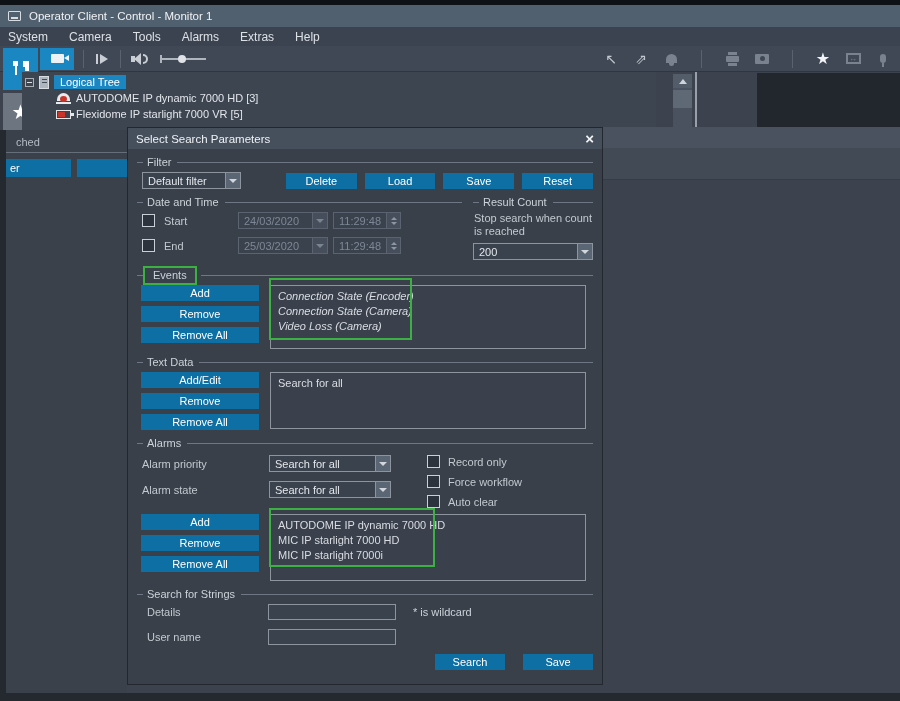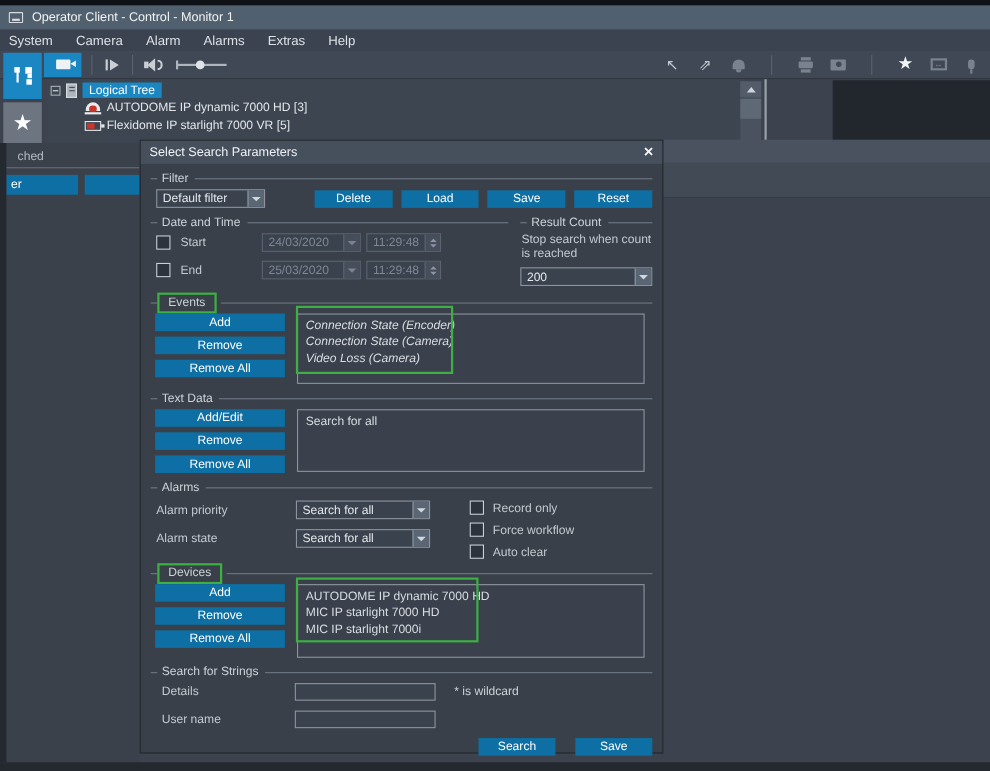--- a/index.html
+++ b/index.html
@@ -58,21 +58,21 @@
   .tab-star{top:93px;height:37px;background:#6d7581;color:#fff;font-size:20px;}
   .treeglyph{position:relative;width:16px;height:16px;}
   .treeglyph i{position:absolute;background:#fff;width:5px;height:5px;}
   .treeglyph .n1{left:0;top:0;}
   .treeglyph .n2{right:0;top:0;width:6px;height:6px;}
   .treeglyph .n3{right:0;top:6px;width:4px;height:4px;}
   .treeglyph .n4{right:0;bottom:0;width:5px;height:5px;}
   .treeglyph:after{content:"";position:absolute;left:2px;top:4px;width:2px;height:10px;background:#fff;}
 
   
-  .tree-panel{position:absolute;left:43px;top:72px;width:634px;height:58px;background:#3d4550;
+  .tree-panel{position:absolute;left:22px;top:72px;width:634px;height:58px;background:#3d4550;
     font-size:11px;color:#e2e6ea;padding-top:2px;text-align:right;}
   .tree-row{height:16px;display:flex;align-items:center;gap:5px;}
   .expander{width:9px;height:9px;border:1px solid #a9b0b8;background:#3d4550;position:relative;margin-left:3px;}
   .expander:after{content:"";position:absolute;left:1px;top:3px;width:5px;height:1px;background:#dfe3e8;}
   .server-ico{width:10px;height:13px;border:1px solid #d7dce1;background:#aeb5bd;position:relative;}
   .server-ico:after{content:"";position:absolute;left:1.5px;top:2px;width:5px;height:1.5px;background:#434b56;box-shadow:0 3px 0 #434b56;}
   .tree-root-label{background:#1a87c2;color:#fff;padding:1px 6px;}
   .tree-child{margin-left:34px;}
   .dome-ico{position:relative;width:15px;height:11px;}
   .dome-ico .cap{position:absolute;left:1px;top:0;width:13px;height:8px;background:#e8ebee;border-radius:7px 7px 0 0;}
@@ -185,21 +185,21 @@
   <div class="top-strip"></div>
 
   <div class="titlebar">
     <span class="monitor-ico"></span>
     <span>Operator Client - Control - Monitor 1</span>
   </div>
 
   <div class="menubar">
     <span>System</span>
     <span>Camera</span>
-    <span>Alarm</span>
+    <span>Tools</span>
     <span>Alarms</span>
     <span>Extras</span>
     <span>Help</span>
   </div>
 
   <div class="toolbar">
     <div class="tb-left">
       <div class="tb-btn-blue">
         <span class="cam-glyph"></span>
       </div>
@@ -467,25 +467,20 @@
             </div>
             <div class="cb-row">
               <span class="cb"></span>
               <span>Auto clear</span>
             </div>
           </div>
         </div>
       </div>
 
       <div class="grp">
-        <div class="grp-head">
-          <span class="grp-pre"></span>
-          <span class="legend-green">Devices</span>
-          <span class="grp-line"></span>
-        </div>
         <div class="lr-grp">
           <div class="btncol">
             <button class="btn">Add</button>
             <button class="btn">Remove</button>
             <button class="btn">Remove All</button>
           </div>
           <div class="listbox lst lst-devices">
             <div>AUTODOME IP dynamic 7000 HD</div>
             <div>MIC IP starlight 7000 HD</div>
             <div>MIC IP starlight 7000i</div>

